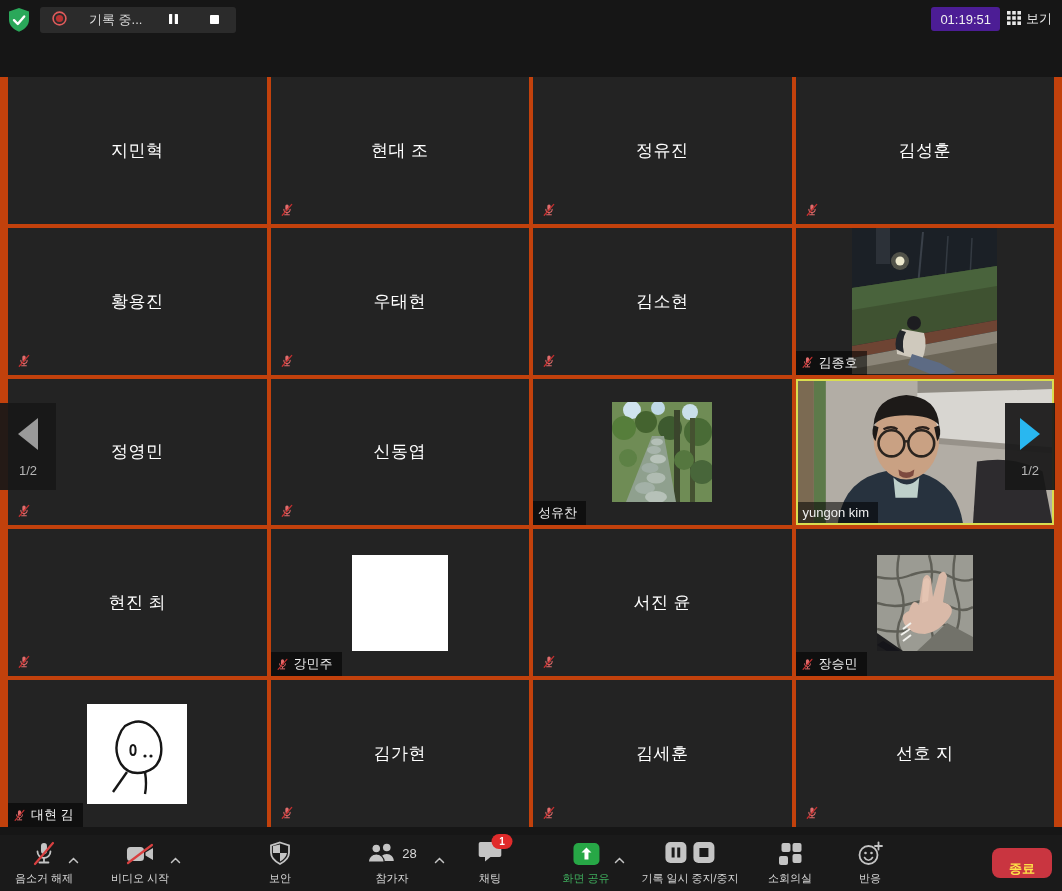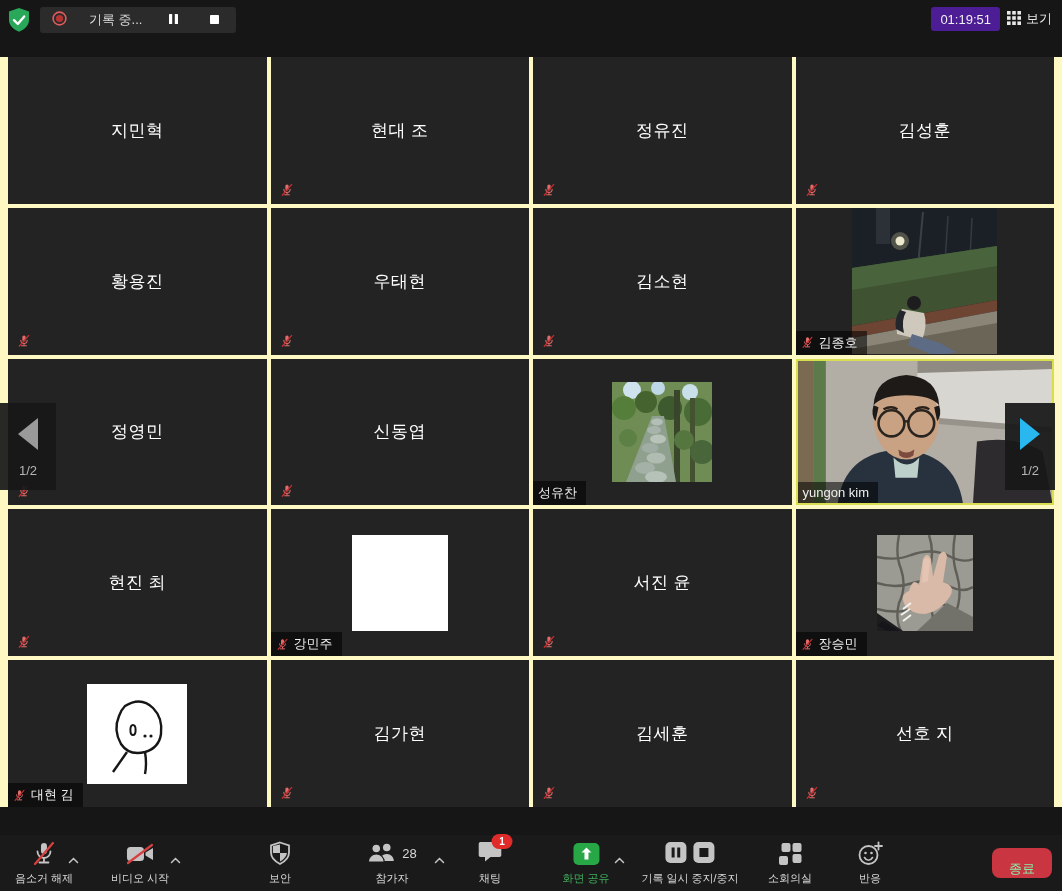--- a/index.html
+++ b/index.html
@@ -14,21 +14,21 @@
   .shield-btn{position:absolute;left:6px;top:7px;width:26px;height:26px;border:none;background:transparent;padding:0;cursor:pointer;}
   .rec-pill{position:absolute;left:40px;top:7px;height:26px;background:#2b2b2b;border-radius:3px;
     display:flex;align-items:center;padding:0 12px;gap:22px;}
   .rec-pill .rec-text{color:#dcdcdc;font-size:13px;white-space:nowrap;}
   .pill-btn{background:transparent;border:none;padding:0 4px;cursor:pointer;display:flex;align-items:center;}
   .timer-box{position:absolute;right:62px;top:7px;height:24px;background:#4c1d95;border-radius:3px;
     display:flex;align-items:center;padding:0 9px;color:#f0f0f0;font-size:13px;}
   .view-btn{position:absolute;right:8px;top:7px;height:24px;background:transparent;border:none;cursor:pointer;
     display:flex;align-items:center;gap:5px;color:#e8e8e8;font-size:13px;padding:0 2px;}
   
-  .grid{position:absolute;top:57px;left:0;width:1062px;height:750px;background:#fef9c3;
+  .grid{position:absolute;top:77px;left:0;width:1062px;height:750px;background:#c2410c;
     display:grid;grid-template-columns:repeat(4,1fr);grid-template-rows:repeat(5,1fr);
     gap:4px;padding:0 8px;box-sizing:border-box;}
   .tile{position:relative;background:#232323;overflow:hidden;cursor:pointer;
     display:flex;align-items:center;justify-content:center;box-sizing:border-box;}
   .tile.active{border:2px solid #d9dd50;}
   .tile-name-center{color:#ffffff;font-size:17px;letter-spacing:.5px;}
   .tile-label{position:absolute;left:0;bottom:0;display:flex;align-items:center;gap:5px;
     background:rgba(0,0,0,.55);padding:3px 9px 3px 5px;color:#efefef;font-size:13px;z-index:3;}
   .tile-mute{position:absolute;left:9px;bottom:7px;z-index:3;display:flex;}
   .tile-visual{display:flex;align-items:center;justify-content:center;width:100%;height:100%;position:absolute;inset:0;}
@@ -44,21 +44,21 @@
   .tb-item{position:absolute;top:5px;transform:translateX(-50%);display:flex;flex-direction:column;
     align-items:center;background:transparent;border:none;cursor:pointer;padding:0;gap:4px;}
   .tb-icon-row{height:27px;display:flex;align-items:center;gap:5px;position:relative;}
   .tb-label{color:#d8d8d8;font-size:11px;white-space:nowrap;}
   .tb-label.green{color:#3fae5d;}
   .tb-count{color:#d8d8d8;font-size:13px;}
   .tb-caret{position:absolute;bottom:25px;background:transparent;border:none;padding:2px;cursor:pointer;display:flex;}
   .chat-badge{position:absolute;top:-6px;right:-10px;min-width:15px;height:15px;border-radius:8px;
     background:#e02b2b;color:#fff;font-size:10px;font-weight:bold;display:flex;align-items:center;justify-content:center;padding:0 3px;}
   .end-btn{position:absolute;right:10px;top:13px;height:30px;background:#c93540;border:none;border-radius:8px;
-    color:#86efac;font-size:13px;font-weight:normal;padding:12px 17px;cursor:pointer;}
+    color:#fde047;font-size:13px;font-weight:bold;padding:12px 17px;cursor:pointer;}
 </style>
 </head>
 <body>
 
 <div class="topbar">
   <button class="shield-btn">
     <span>
       <svg width="26" height="26" viewBox="0 0 26 26">
         <path d="M13 1l10 3.5v8.2c0 5.8-4.4 9.6-10 12-5.6-2.4-10-6.2-10-12V4.5z" fill="#2aa85a"></path>
         <polyline points="8,13.2 11.8,17 18.2,9.4" fill="none" stroke="#fff" stroke-width="2.4" stroke-linecap="round" stroke-linejoin="round"></polyline>

